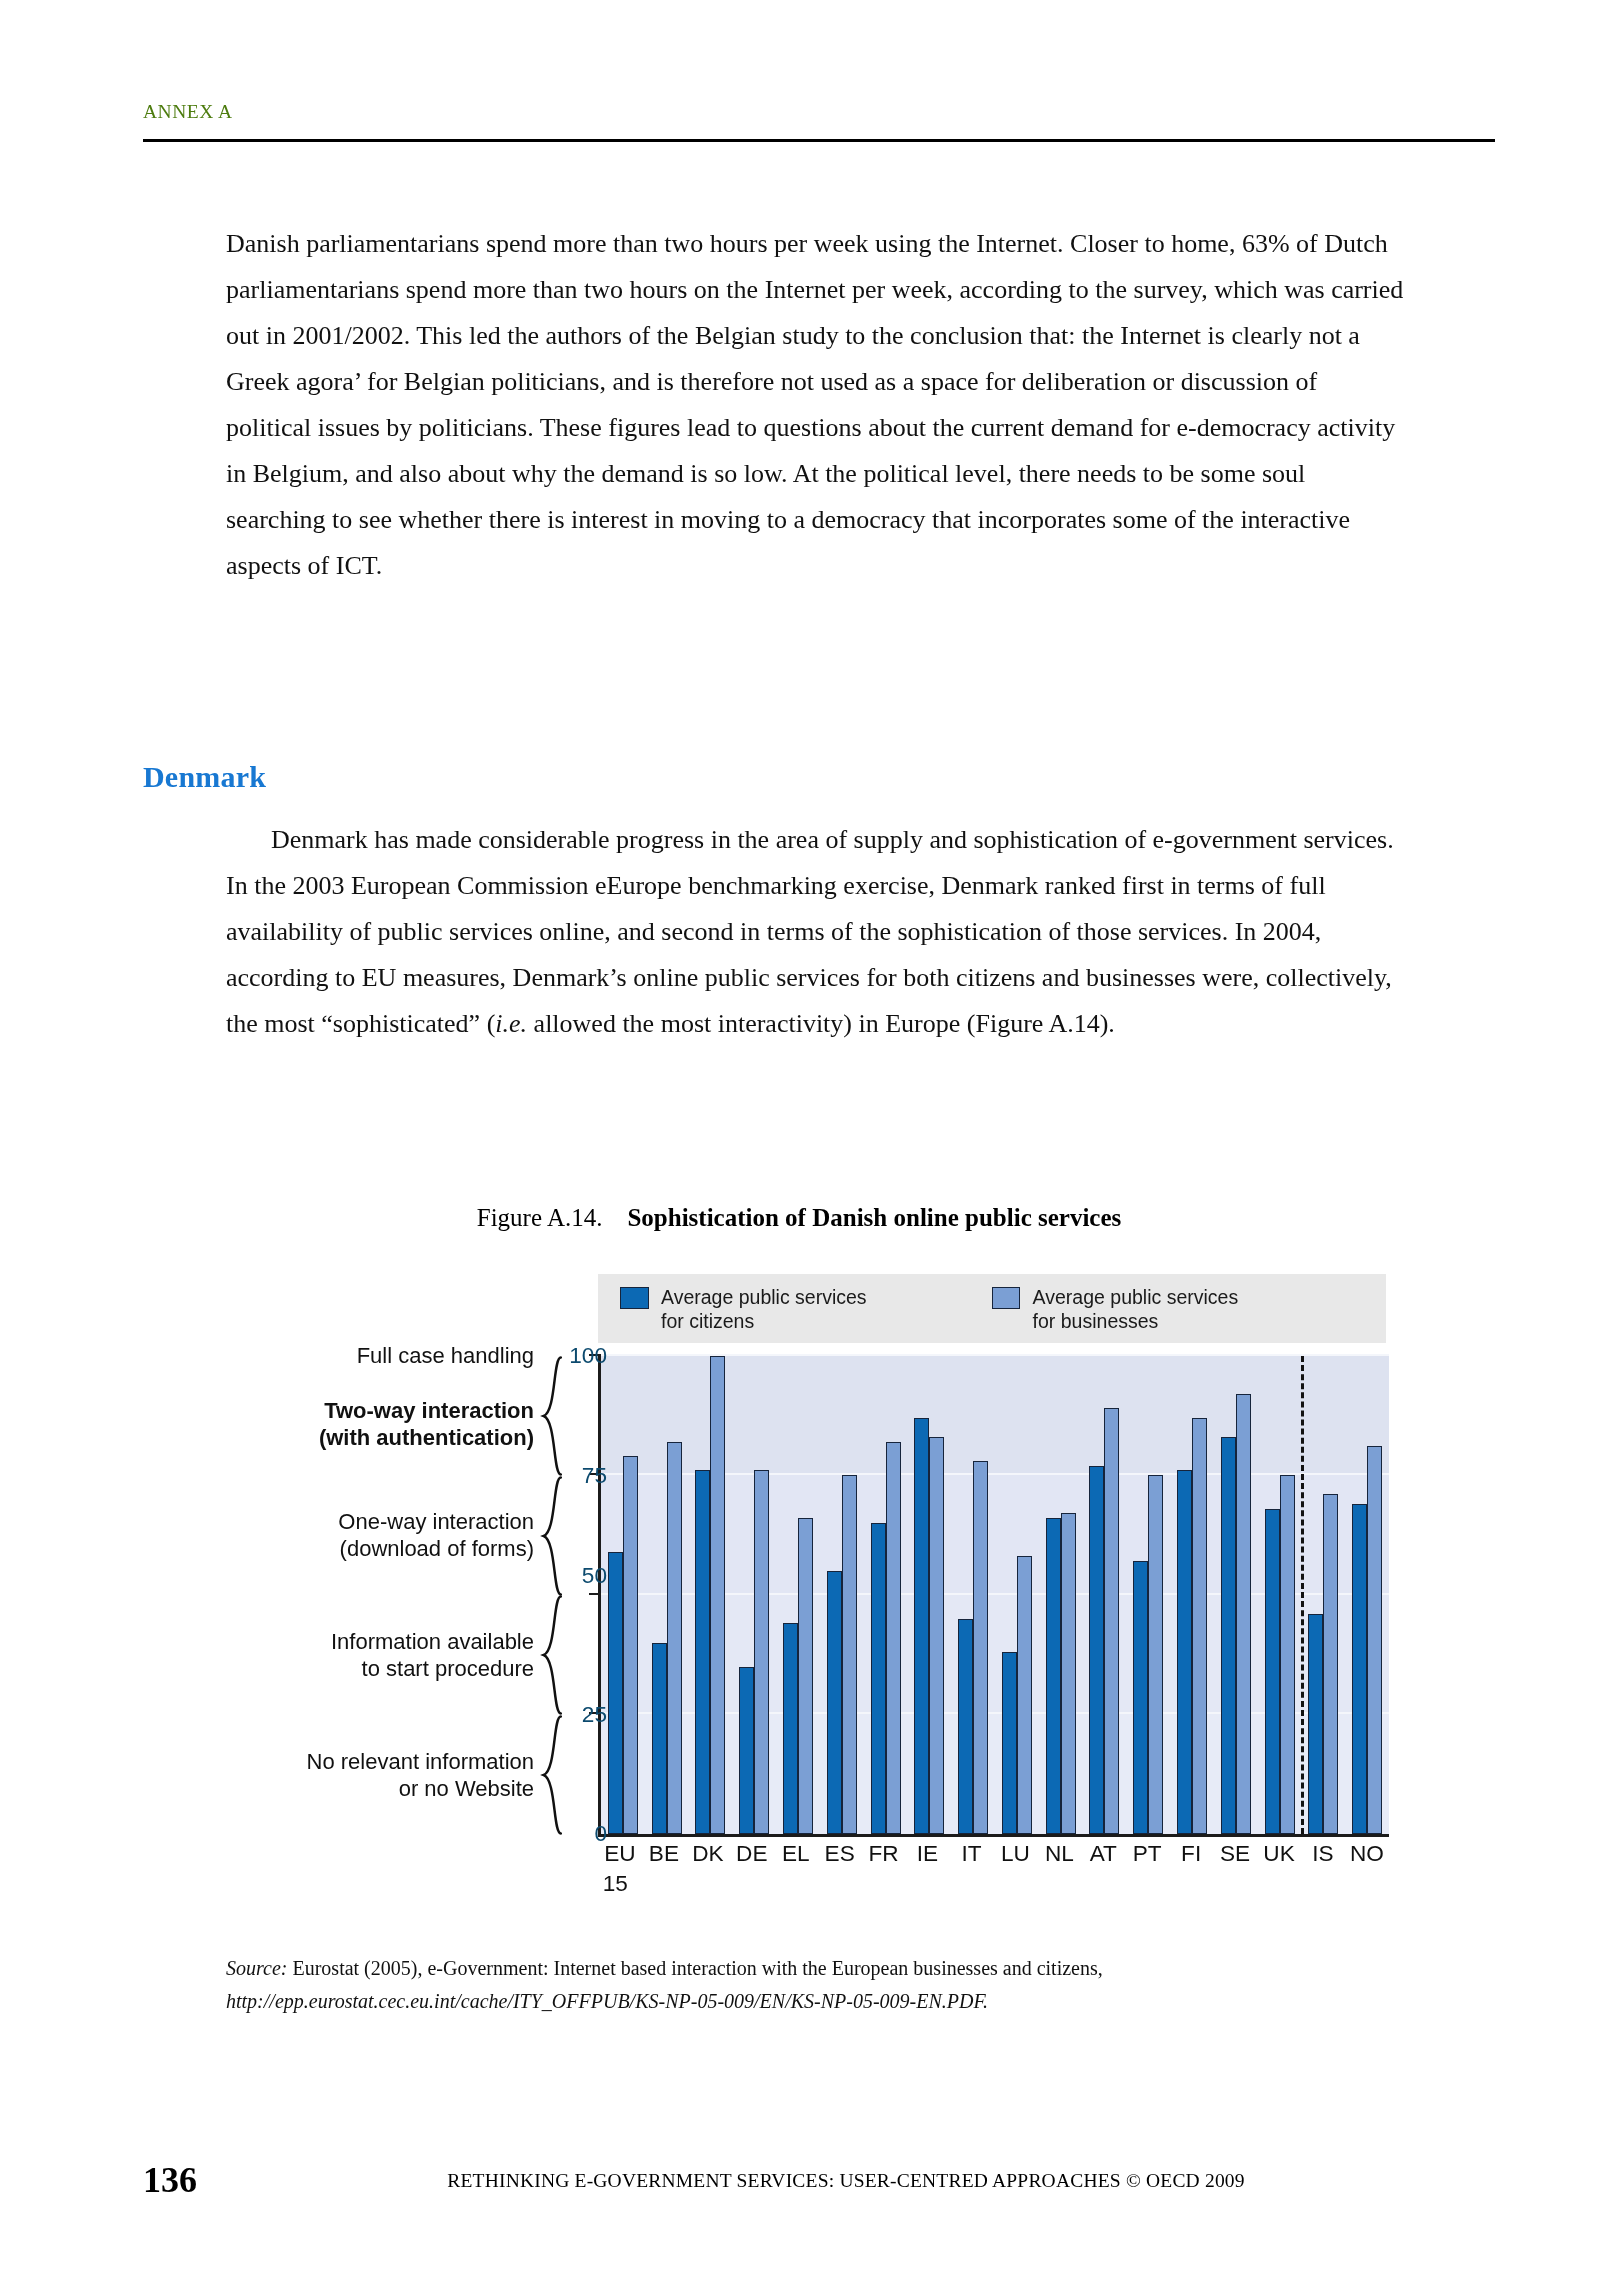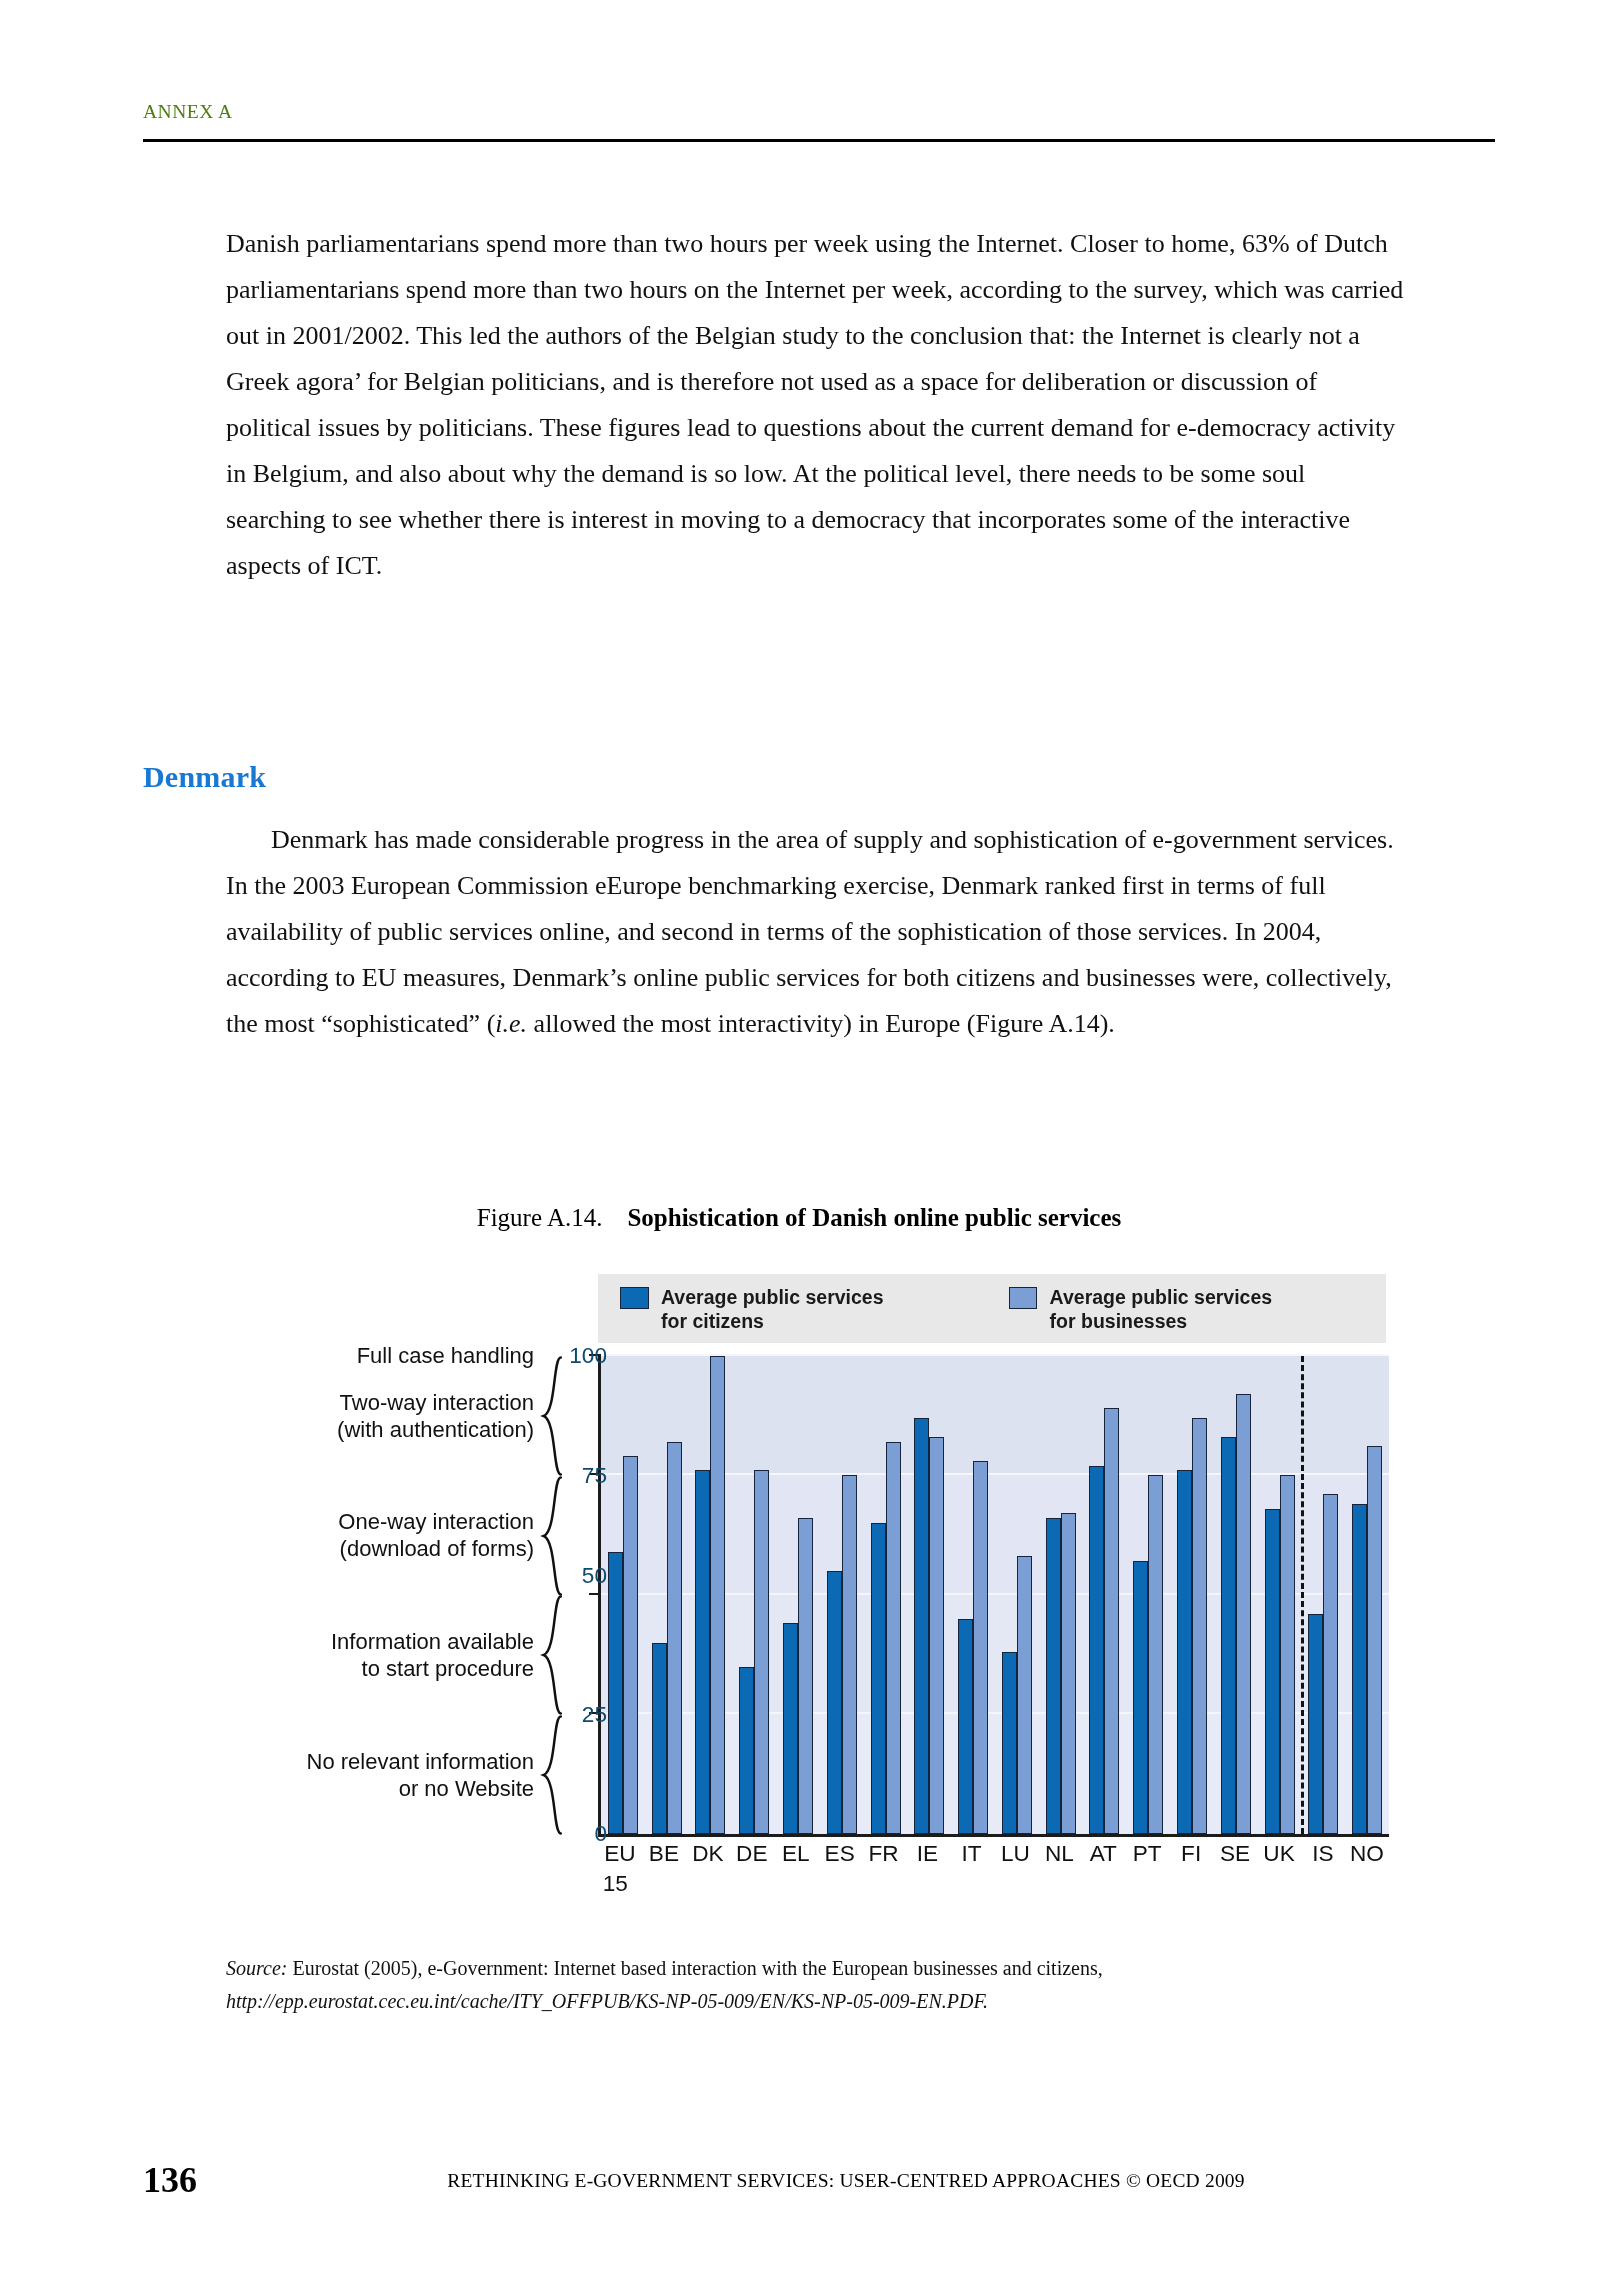--- a/index.html
+++ b/index.html
@@ -98,21 +98,20 @@
   
   .legend {
     position: absolute;
     left: 372px;
     top: 0px;
     width: 788px;
     height: 69px;
     background: #e8e8e8;
     display: flex;
     align-items: center;
-    font-weight: bold;
   }
   .legend-item {
     display: flex;
     align-items: flex-start;
     font-family: "Liberation Sans", sans-serif;
     font-size: 19.5px;
     line-height: 24px;
     color: #1a1a1a;
   }
   .legend-item.first { margin-left: 22px; }
@@ -322,21 +321,21 @@
         <span class="legend-label"><span>Average public services</span><br><span>for citizens</span></span>
       </div>
       <div class="legend-item second">
         <span class="swatch sw-business"></span>
         <span class="legend-label"><span>Average public services</span><br><span>for businesses</span></span>
       </div>
     </div>
 
     <div class="catlabels">
         <div class="catlab" style="top: 0px; margin-left: 24px;">Full case handling</div>
-        <div class="catlab" style="top: 60px;">Two-way interaction
+        <div class="catlab" style="top: 68px; font-weight: bold;">Two-way interaction
 (with authentication)</div>
         <div class="brace" style="top: 0px; height: 120px;">
           <svg width="23.4" height="120" viewBox="0 0 30 153.25" preserveAspectRatio="none">
             <path d="M28 2 C18 2, 22 70.625, 6 76.625 C22 82.625, 18 151.25, 28 151.25" fill="none" stroke="#111" stroke-width="3.2" stroke-linecap="round"></path>
           </svg>
         </div>
         <div class="catlab" style="top: 179px;">One-way interaction
 (download of forms)</div>
         <div class="brace" style="top: 120px; height: 120px;">
           <svg width="23.4" height="120" viewBox="0 0 30 153.25" preserveAspectRatio="none">

